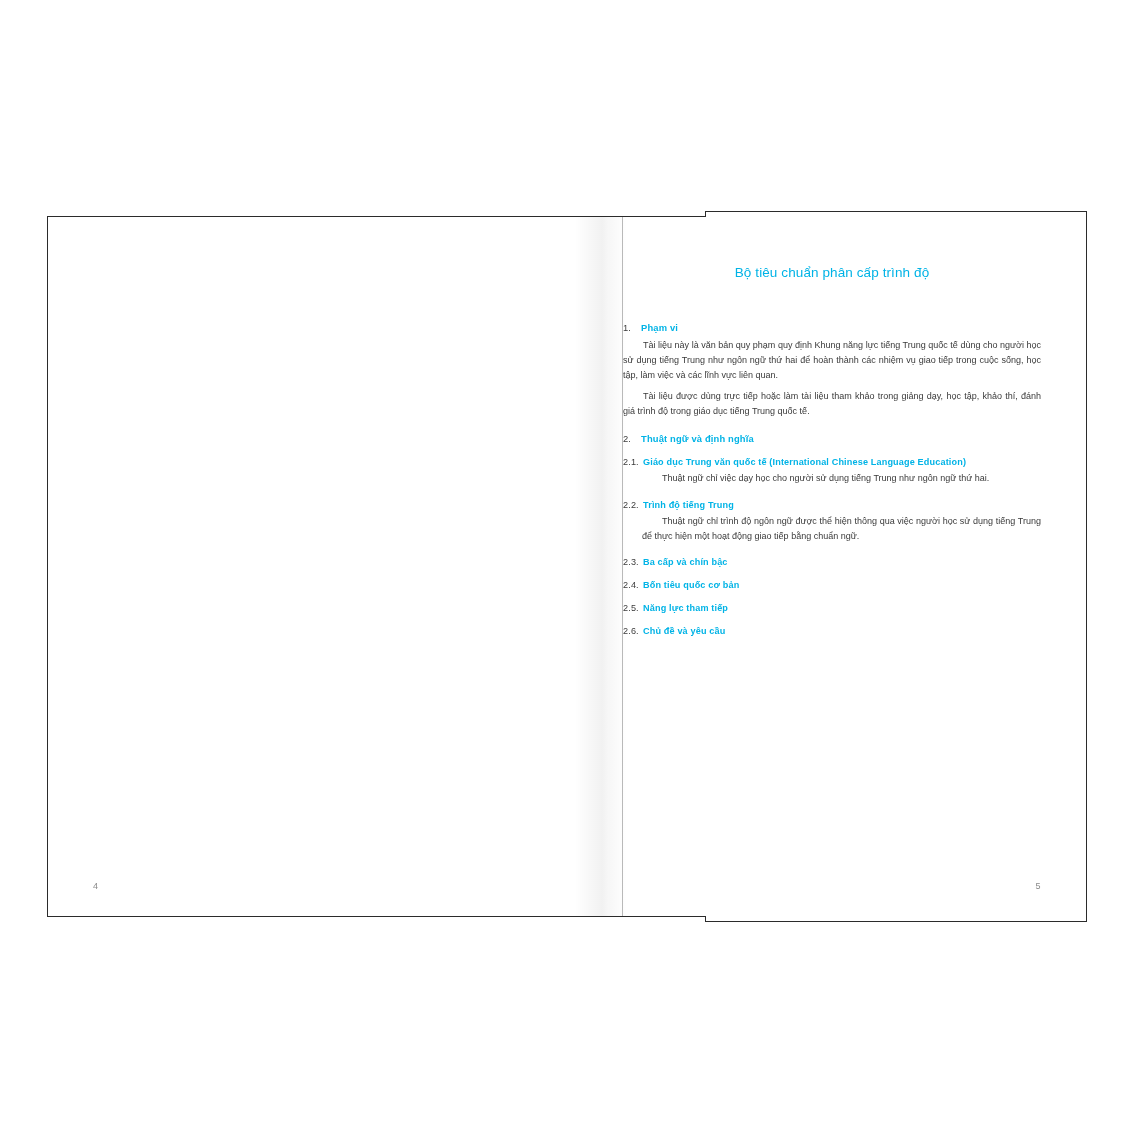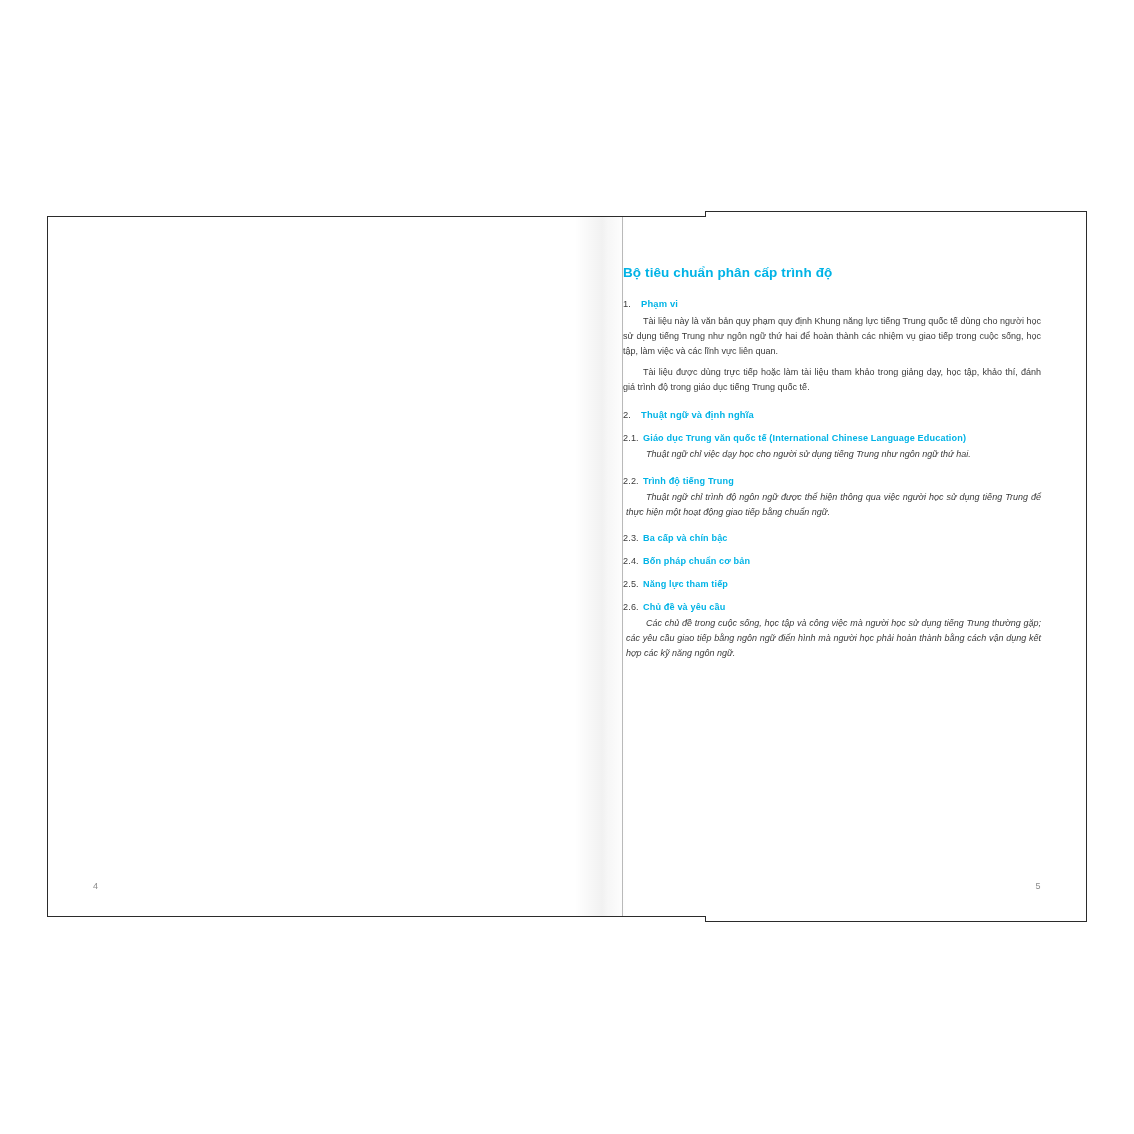--- a/index.html
+++ b/index.html
@@ -88,26 +88,26 @@
   .page-right .page-number { right: 45px; }
 
   .content {
     position: absolute;
     left: 47px;
     right: 45px;
     top: 46px;
   }
 
   .doc-title {
-    text-align: left;
+    text-align: center;
     color: #00b3e6;
     font-size: 13.5px;
-    font-weight: bold;
+    font-weight: normal;
     line-height: 1.55;
-    margin-bottom: 14px;
+    margin-bottom: 38px;
     letter-spacing: 0.1px;
   }
   .doc-title .line { display: block; }
   .sec-head {
     color: #00b3e6;
     font-size: 9.4px;
     font-weight: bold;
     margin-top: 14px;
     margin-bottom: 5px;
     letter-spacing: 0.15px;
@@ -128,23 +128,22 @@
 
   p.body {
     color: #3a3a3a;
     font-size: 9px;
     line-height: 1.68;
     margin: 0 0 6px 0;
     text-align: justify;
     text-indent: 20px;
   }
   p.body.indented {
-    margin-left: 3px;
+    margin-left: 19px;
     text-indent: 20px;
-    font-style: italic;
   }
   .sec-block {
     margin-bottom: 2px;
   }
 </style>
 </head>
 <body>
 
 <div class="page-wrap">
 
@@ -187,35 +186,34 @@
       </div>
 
       <div class="sec-block">
         <div class="sec-head level2">
           <span class="num">2.3.</span><span>Ba cấp và chín bậc</span>
         </div>
       </div>
 
       <div class="sec-block">
         <div class="sec-head level2">
-          <span class="num">2.4.</span><span>Bốn pháp chuẩn cơ bản</span>
+          <span class="num">2.4.</span><span>Bốn tiêu quốc cơ bản</span>
         </div>
       </div>
 
       <div class="sec-block">
         <div class="sec-head level2">
           <span class="num">2.5.</span><span>Năng lực tham tiếp</span>
         </div>
       </div>
 
       <div class="sec-block">
         <div class="sec-head level2">
           <span class="num">2.6.</span><span>Chủ đề và yêu cầu</span>
         </div>
-        <p class="body indented">Các chủ đề trong cuộc sống, học tập và công việc mà người học sử dụng tiếng Trung thường gặp; các yêu cầu giao tiếp bằng ngôn ngữ điển hình mà người học phải hoàn thành bằng cách vận dụng kết hợp các kỹ năng ngôn ngữ.</p>
       </div>
 
     </div>
     <div class="page-number">5</div>
   </div>
 
   <div class="spine"></div>
   <div class="spine-line"></div>
   <div class="top-edge"></div>
   <div class="bottom-edge"></div>

